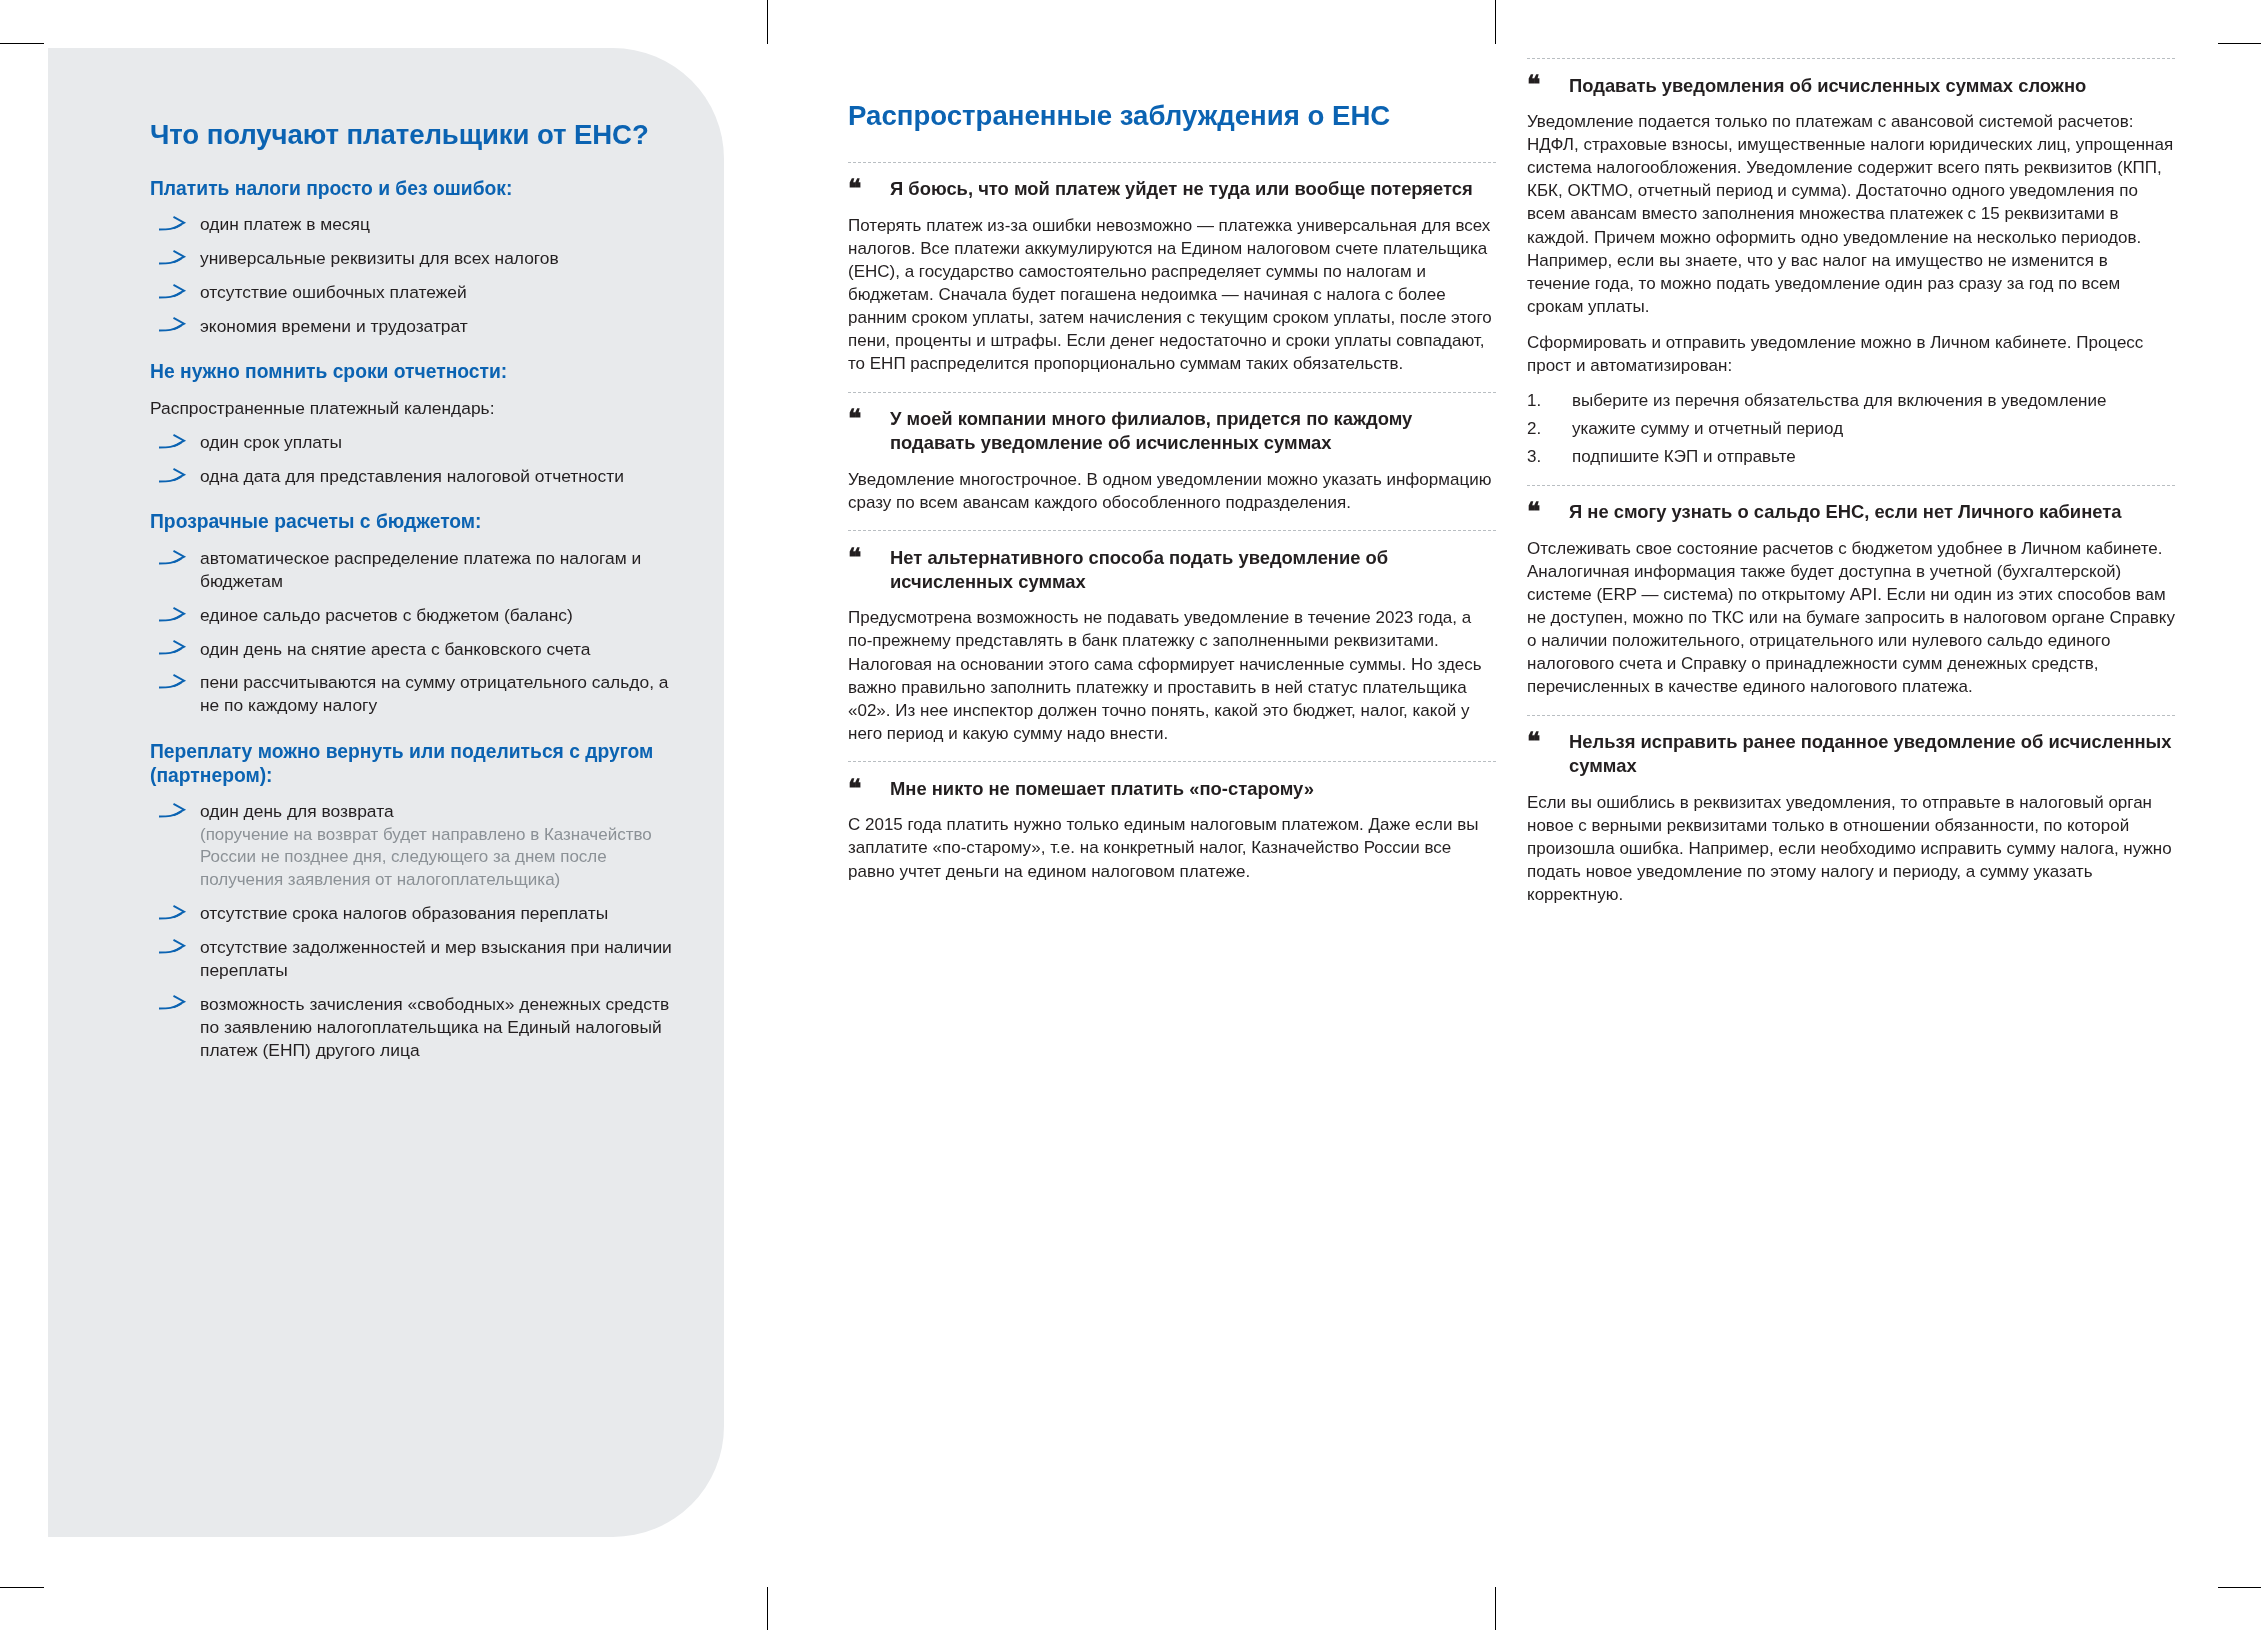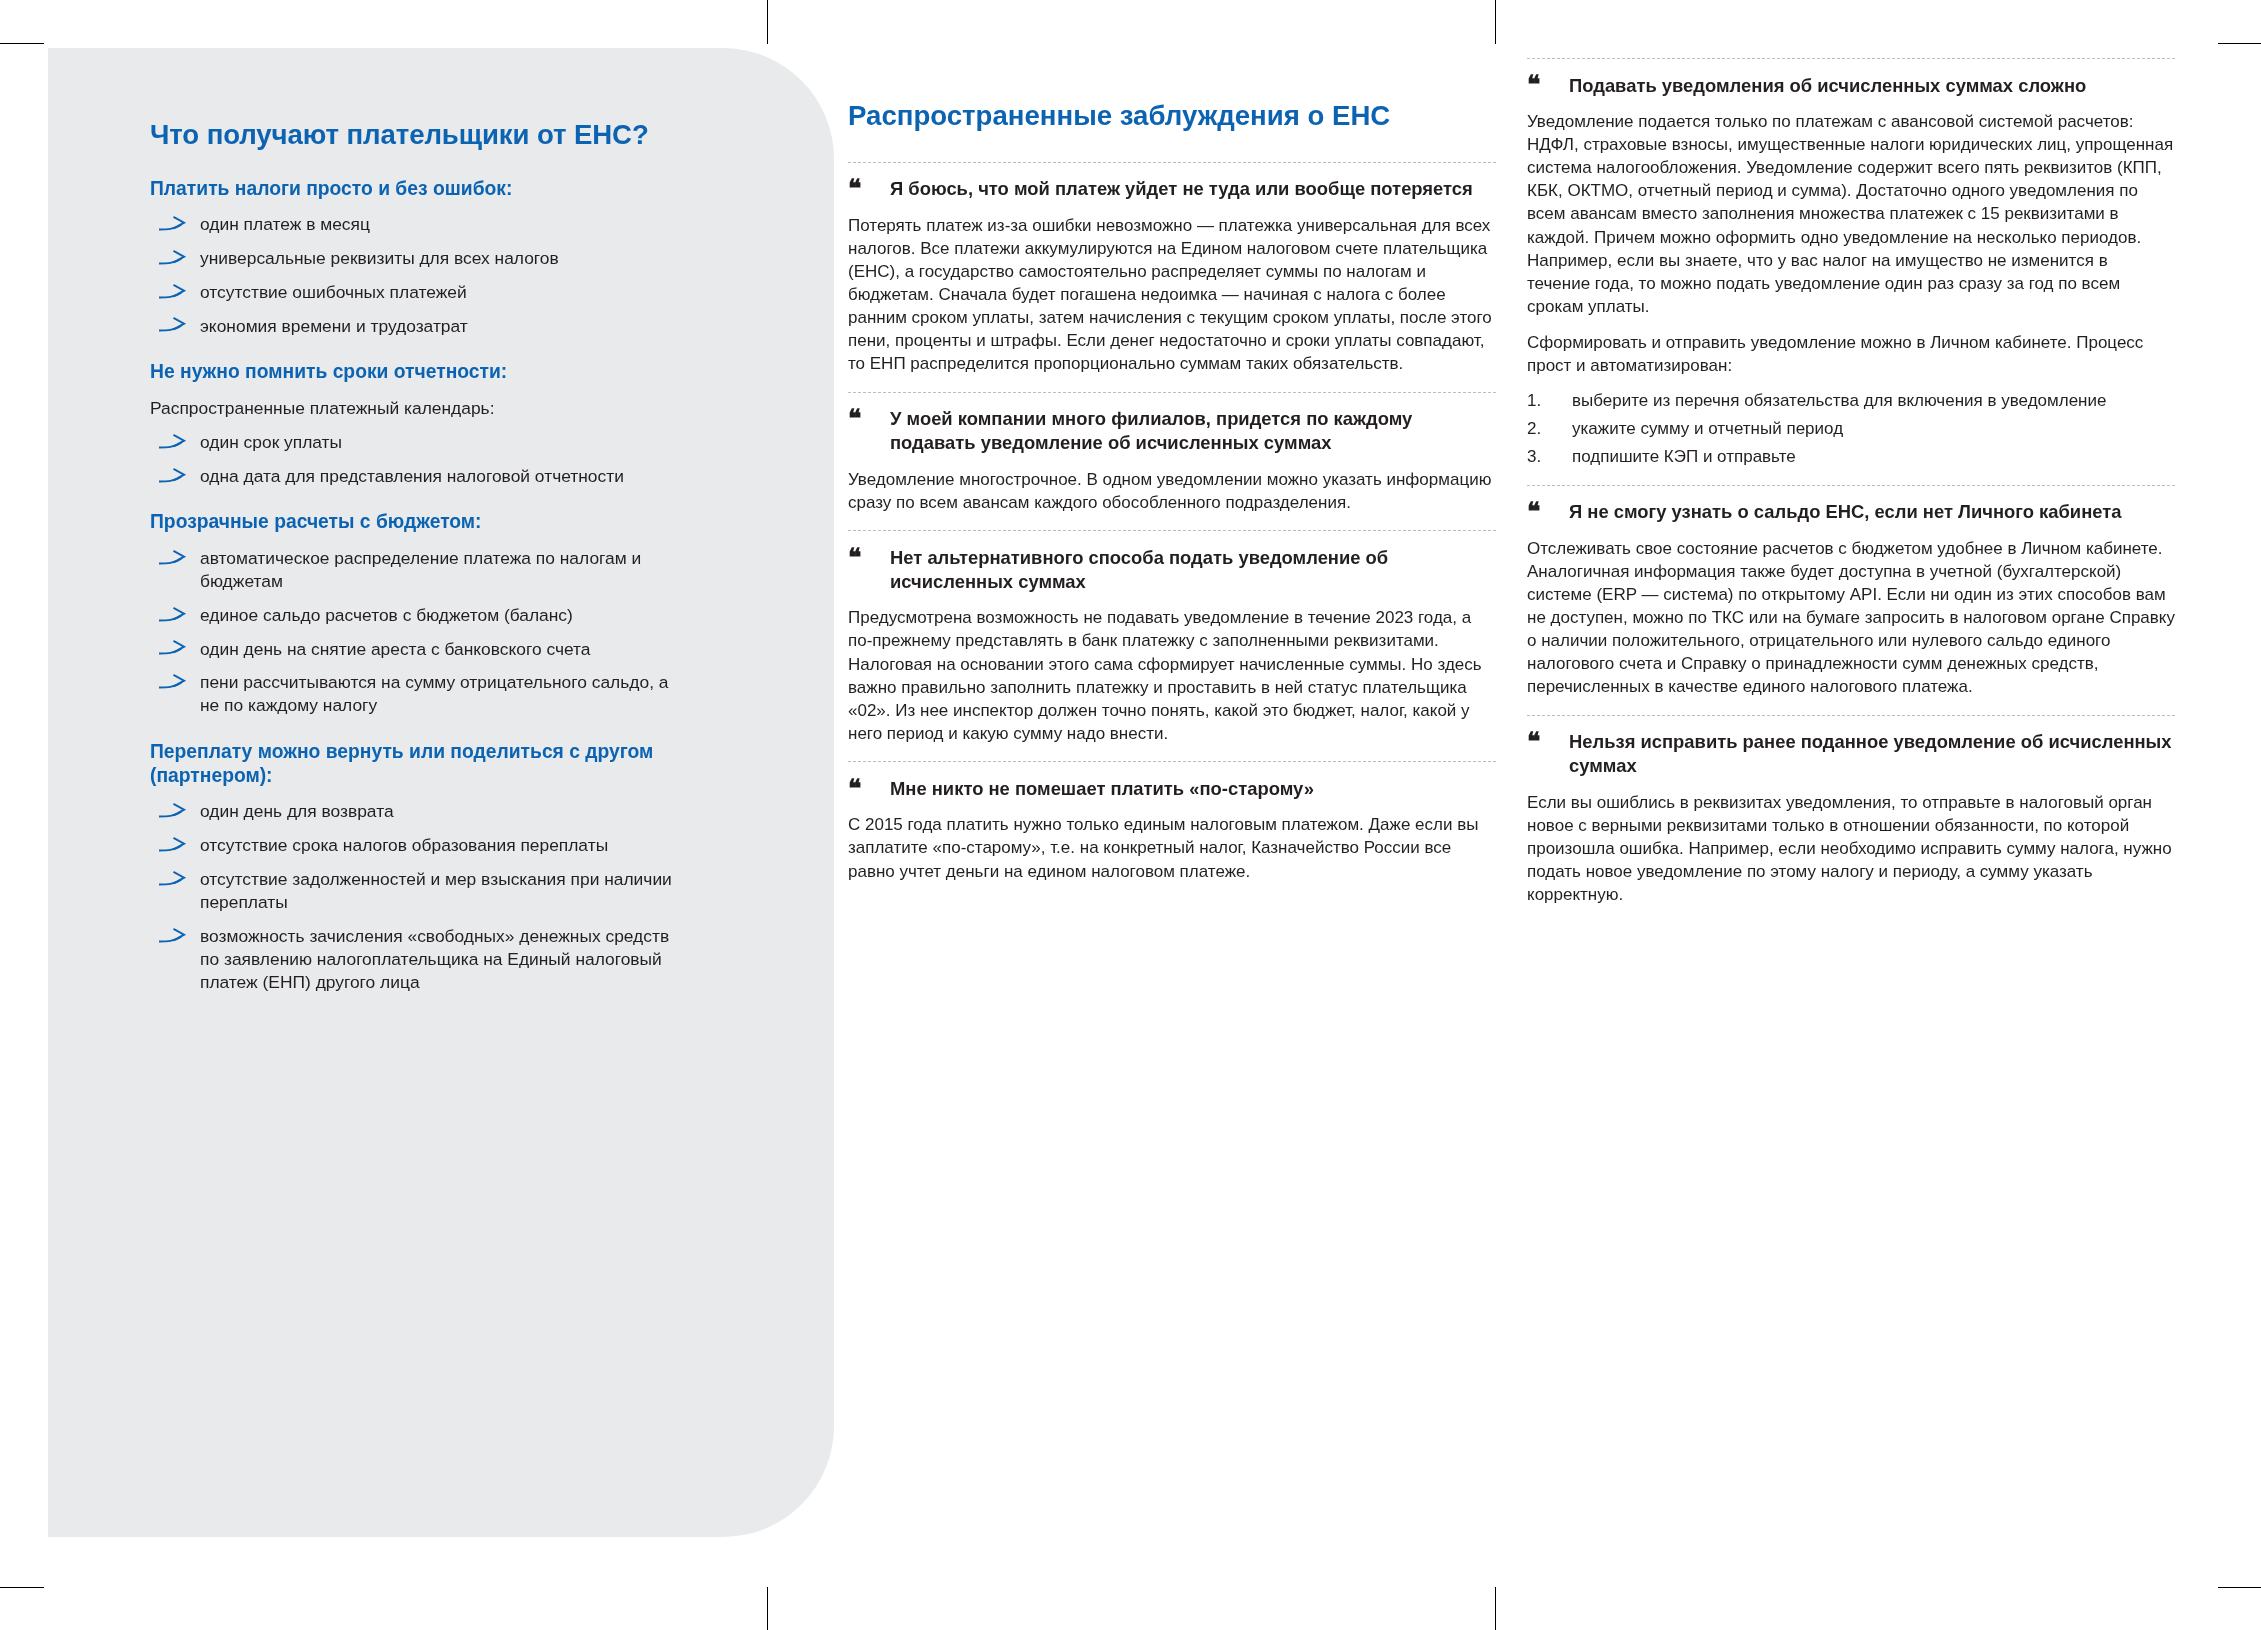--- a/index.html
+++ b/index.html
@@ -29,21 +29,21 @@
     left: 0; top: 0;
     width: 2261px;
     height: 1630px;
   }
 
   
   .left-panel {
     position: absolute;
     left: 48px;
     top: 48px;
-    width: 786px;
+    width: 676px;
     height: 1489px;
     background: #e8eaec;
     border-top-right-radius: 111px;
     border-bottom-right-radius: 111px;
   }
   .left-inner {
     position: absolute;
     left: 102px;
     top: 70px;
     width: 532px;
@@ -303,20 +303,21 @@
       <h2 class="sub">Переплату можно вернуть или поделиться с другом (партнером):</h2>
       <ul class="arrow-list">
         <li>
           <span class="arrow">
             <svg width="30" height="19.3" viewBox="0 0 62 40">
                 <path d="M2 30 C 18 30, 34 30, 48 20" stroke="#0b63b2" stroke-width="4" fill="none"></path>
                 <path d="M32 4 L54 16 L32 28" stroke="#0b63b2" stroke-width="4" fill="none"></path>
               </svg>
           </span>
           <span> один день для возврата</span>
+          <span class="note">(поручение на возврат будет направлено в Казначейство России не позднее дня, следующего за днем после получения заявления от налогоплательщика)</span>
         </li>
         <li>
           <span class="arrow">
             <svg width="30" height="19.3" viewBox="0 0 62 40">
                 <path d="M2 30 C 18 30, 34 30, 48 20" stroke="#0b63b2" stroke-width="4" fill="none"></path>
                 <path d="M32 4 L54 16 L32 28" stroke="#0b63b2" stroke-width="4" fill="none"></path>
               </svg>
           </span>
           <span>отсутствие срока налогов образования переплаты</span>
         </li>

